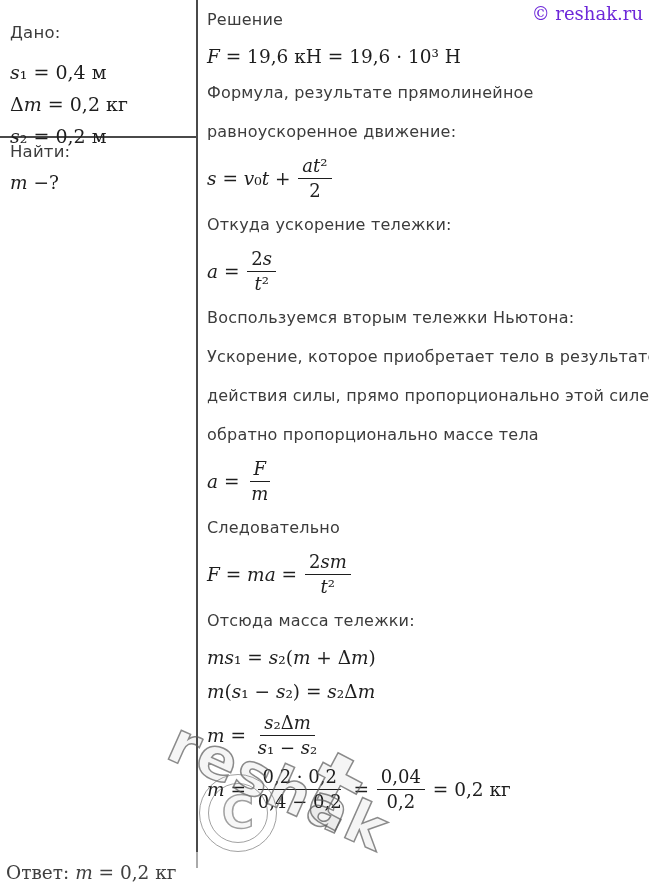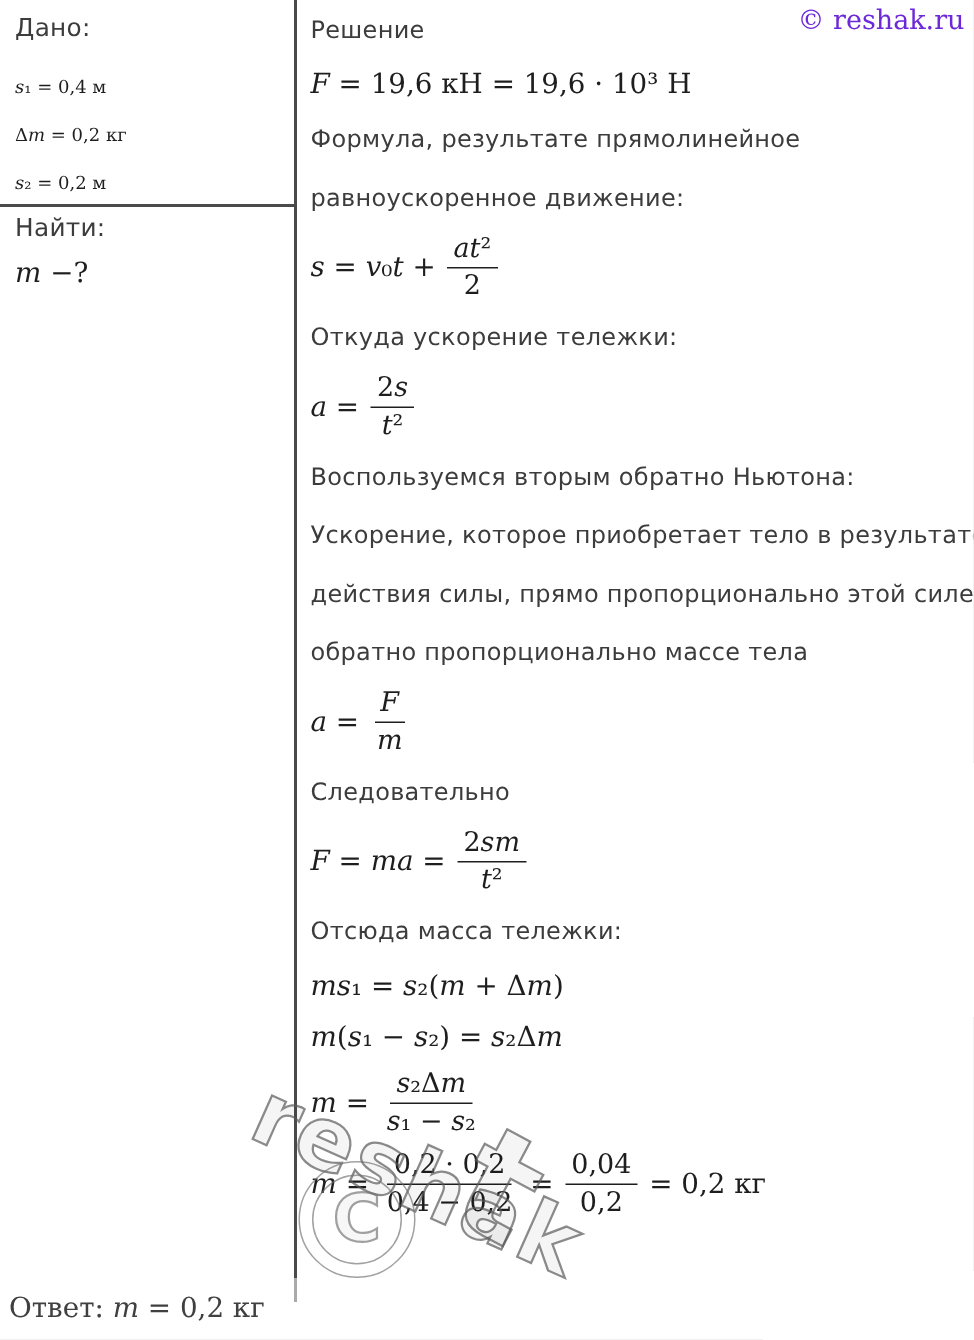--- a/index.html
+++ b/index.html
@@ -13,24 +13,24 @@
     position:absolute;top:3px;right:6px;
     font-family:"DejaVu Serif","Liberation Serif",serif;
     font-size:18px;color:#6d28d9;
   }
   
   .vline{position:absolute;left:196px;top:0;width:2px;height:852px;background:#4a4a4a;}
   .vline-tail{position:absolute;left:196px;top:852px;width:2px;height:16px;background:#aaa;}
   .hline{position:absolute;left:0;top:136px;width:198px;height:2px;background:#4a4a4a;}
   
   .given{position:absolute;left:10px;top:0;width:180px;}
-  .panel-title{font-size:16.5px;line-height:30px;margin-top:4px;letter-spacing:.2px;}
+  .panel-title{font-size:16.5px;line-height:30px;margin-top:18px;letter-spacing:.2px;}
   .given-item{
     font-family:"DejaVu Serif","Liberation Serif",serif;
-    font-size:12px;color:#1e1e1e;height:32px;line-height:32px;white-space:nowrap;
+    font-size:19px;color:#1e1e1e;height:32px;line-height:32px;white-space:nowrap;
   }
   .given-items{margin-top:8px;}
   .find-title{position:absolute;left:10px;top:142px;font-size:16.5px;letter-spacing:.2px;}
   .find-value{
     position:absolute;left:10px;top:172px;
     font-family:"DejaVu Serif","Liberation Serif",serif;
     font-size:18.5px;color:#1e1e1e;
   }
   
   .solution{position:absolute;left:207px;top:0;width:438px;}
@@ -111,21 +111,21 @@
 
   <main class="solution">
     <div class="tline">Решение</div>
     <div id="solution-blocks">
         <div class="formula-line fplain"><span class="v">F</span><span> = 19,6 кН = 19,6 · 10³ Н</span></div>
         <div class="tline">Формула, результате прямолинейное</div>
         <div class="tline">равноускоренное движение:</div>
         <div class="formula-line fblock"><span class="v">s</span><span> = </span><span class="v">v</span><span>₀</span><span class="v">t</span><span> + </span><span class="frac"><span class="num"><span class="v">at</span><span>²</span></span><span class="den"><span>2</span></span></span></div>
         <div class="tline">Откуда ускорение тележки:</div>
         <div class="formula-line fblock"><span class="v">a</span><span> = </span><span class="frac"><span class="num"><span>2</span><span class="v">s</span></span><span class="den"><span class="v">t</span><span>²</span></span></span></div>
-        <div class="tline">Воспользуемся вторым обратно Ньютона:</div>
+        <div class="tline">Воспользуемся вторым тележки Ньютона:</div>
         <div class="tline">Ускорение, которое приобретает тело в результате</div>
         <div class="tline">действия силы, прямо пропорционально этой силе и</div>
         <div class="tline">обратно пропорционально массе тела</div>
         <div class="formula-line fblock"><span class="v">a</span><span> = </span><span class="frac"><span class="num"><span class="v">F</span></span><span class="den"><span class="v">m</span></span></span></div>
         <div class="tline">Следовательно</div>
         <div class="formula-line fblock"><span class="v">F</span><span> = </span><span class="v">ma</span><span> = </span><span class="frac"><span class="num"><span>2</span><span class="v">sm</span></span><span class="den"><span class="v">t</span><span>²</span></span></span></div>
         <div class="tline">Отсюда масса тележки:</div>
         <div class="formula-line fplain"><span class="v">ms</span><span>₁ = </span><span class="v">s</span><span>₂(</span><span class="v">m</span><span> + Δ</span><span class="v">m</span><span>)</span></div>
         <div class="formula-line fplain"><span class="v">m</span><span>(</span><span class="v">s</span><span>₁ − </span><span class="v">s</span><span>₂) = </span><span class="v">s</span><span>₂Δ</span><span class="v">m</span></div>
         <div class="formula-line fblock"><span class="v">m</span><span> = </span><span class="frac"><span class="num"><span class="v">s</span><span>₂Δ</span><span class="v">m</span></span><span class="den"><span class="v">s</span><span>₁ − </span><span class="v">s</span><span>₂</span></span></span></div>

